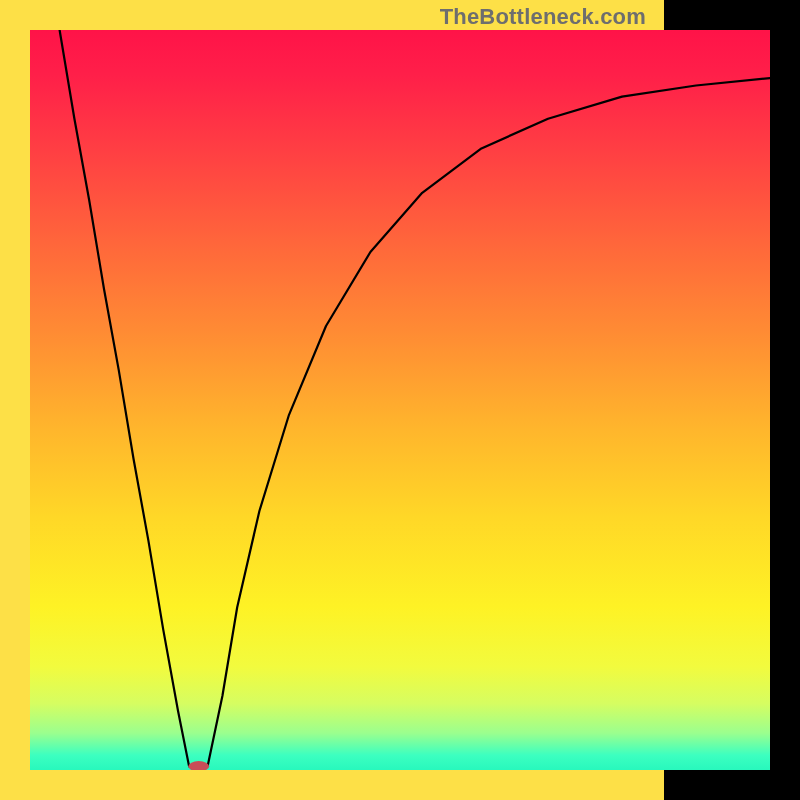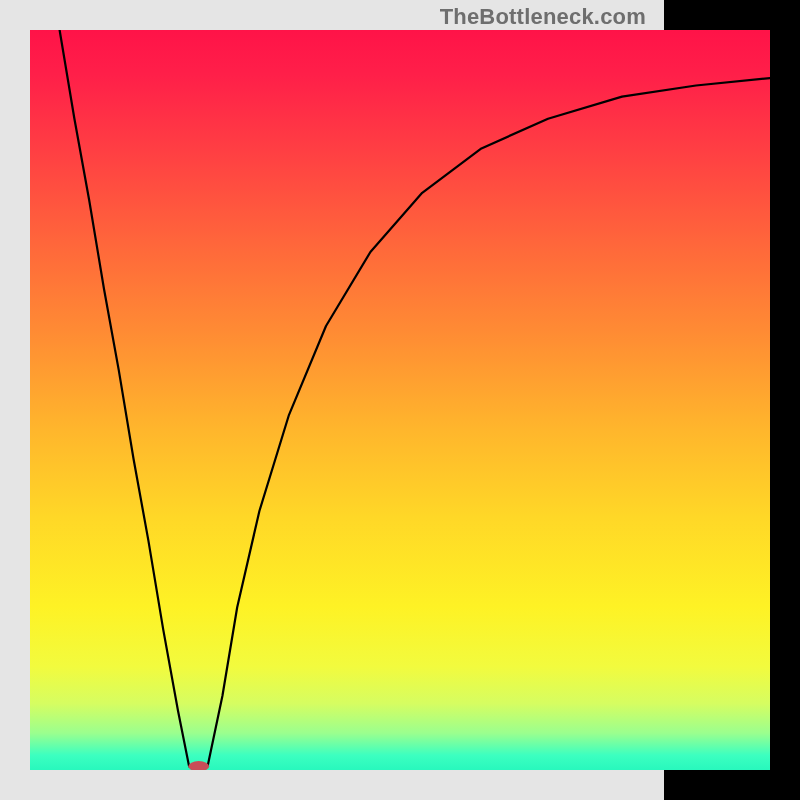--- a/index.html
+++ b/index.html
@@ -8,21 +8,21 @@
     width: 800px;
     height: 800px;
     background: #000;
     font-family: Arial, Helvetica, sans-serif;
     overflow: hidden;
   }
   .frame {
     position: relative;
     width: 664px;
     height: 800px;
-    background: #e5e5e5;
+    background: #fde047;
   }
   .watermark {
     position: absolute;
     top: 4px;
     right: 18px;
     color: #6e6e6e;
     font-size: 22px;
     font-weight: 600;
     letter-spacing: 0.2px;
     z-index: 10;

